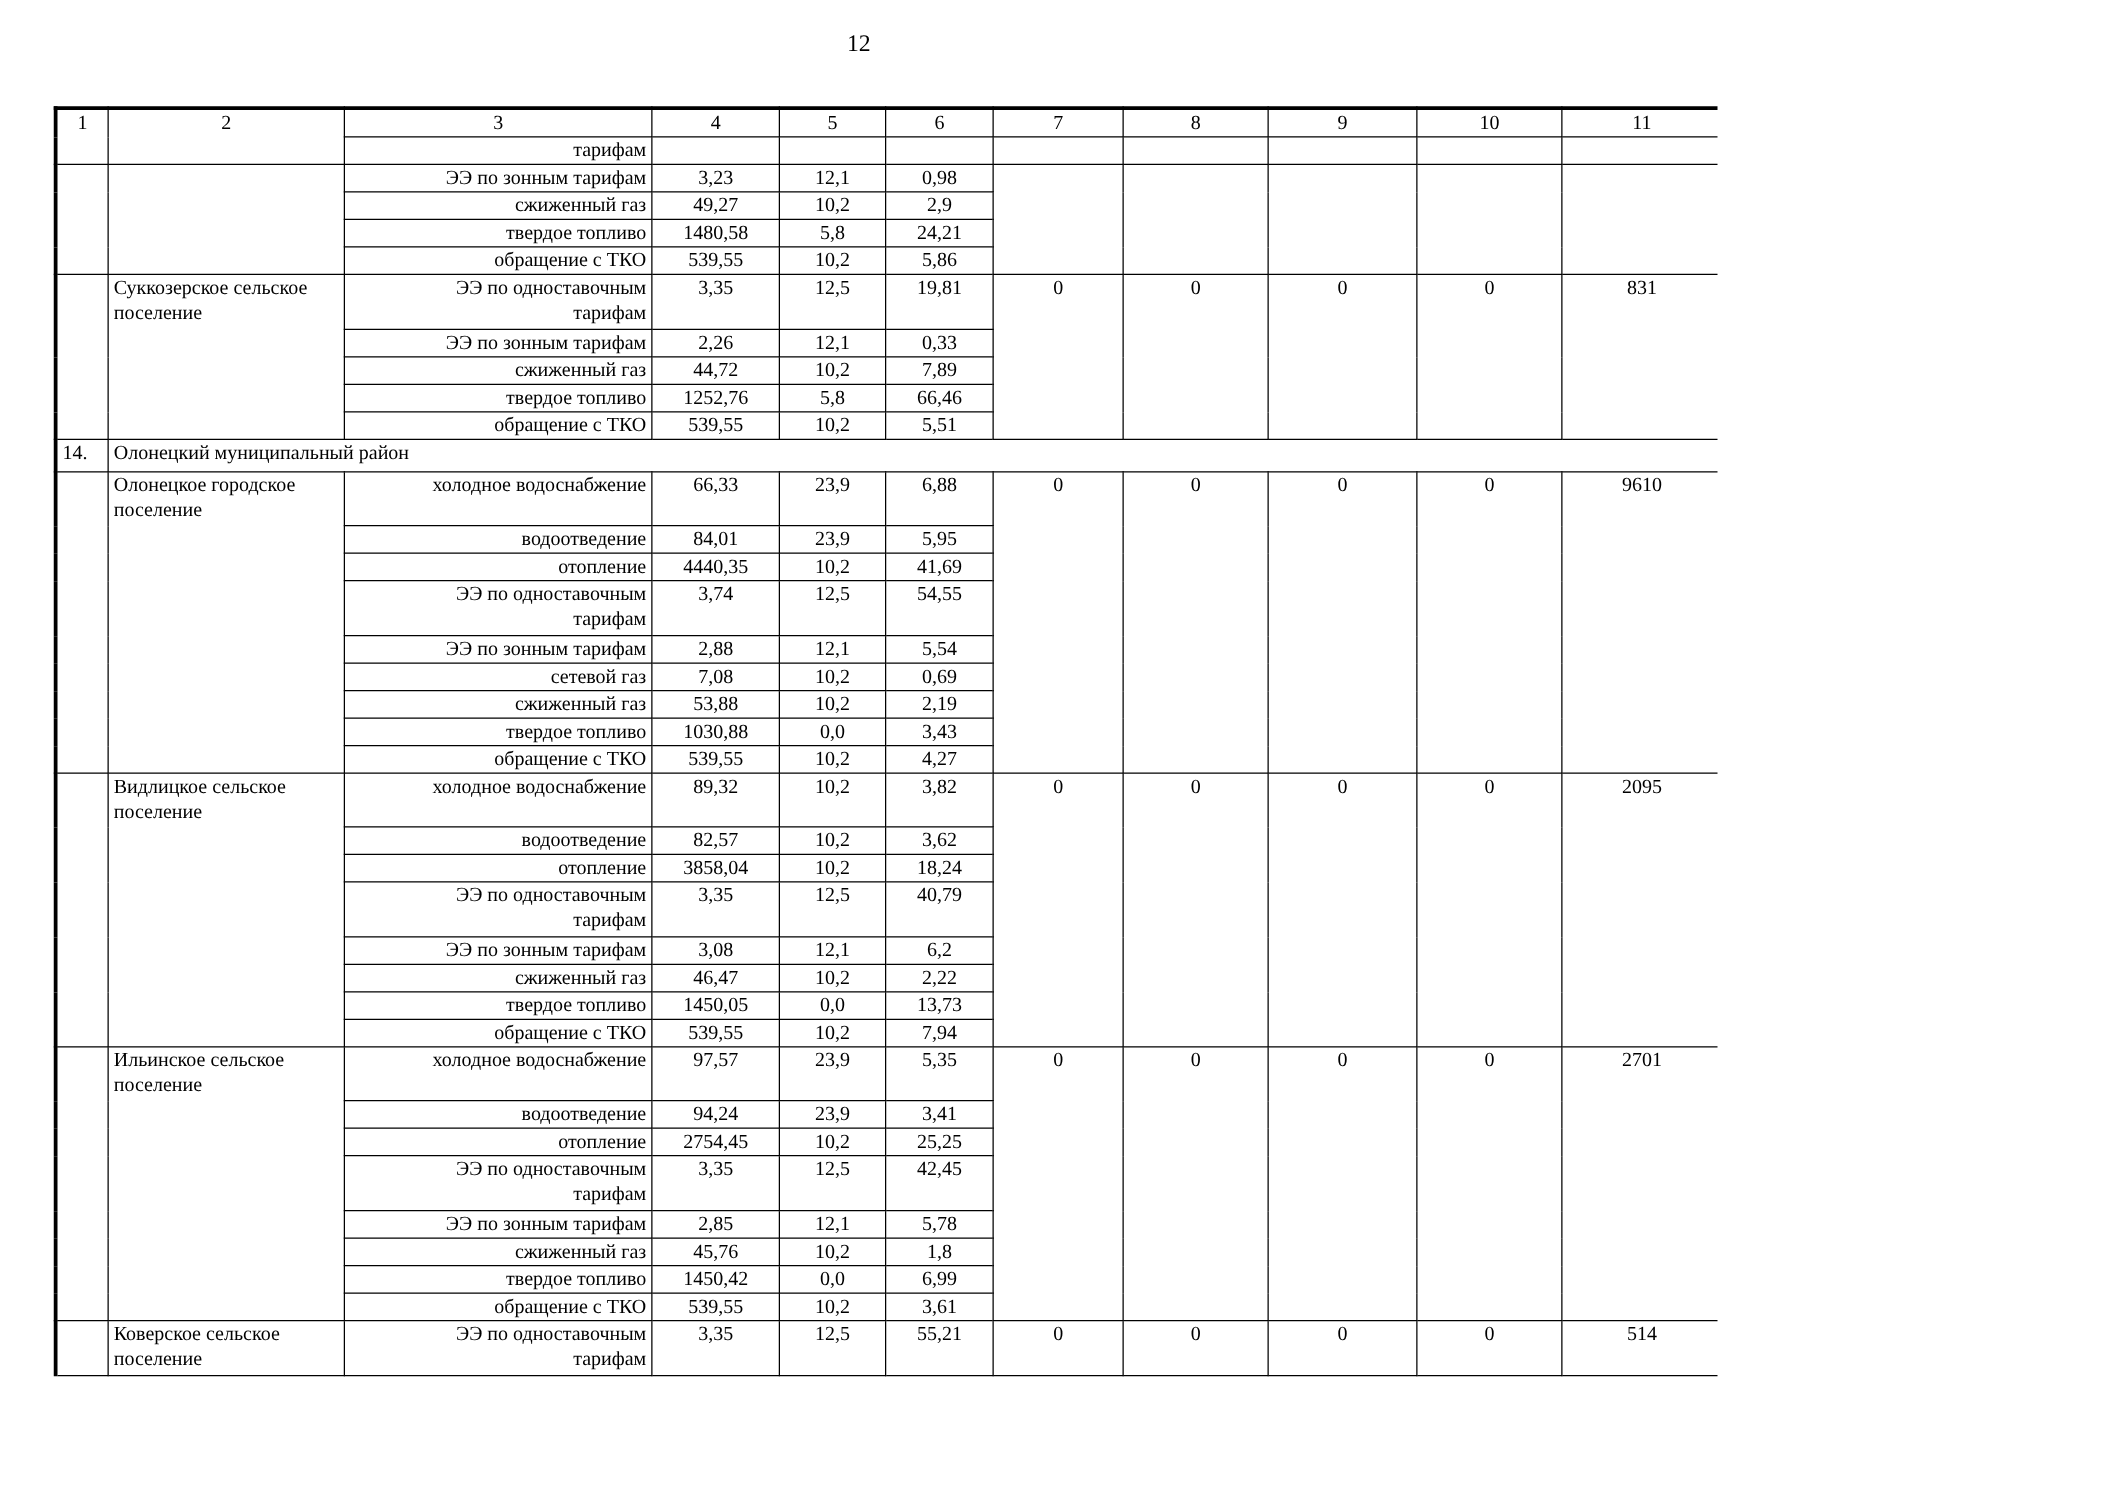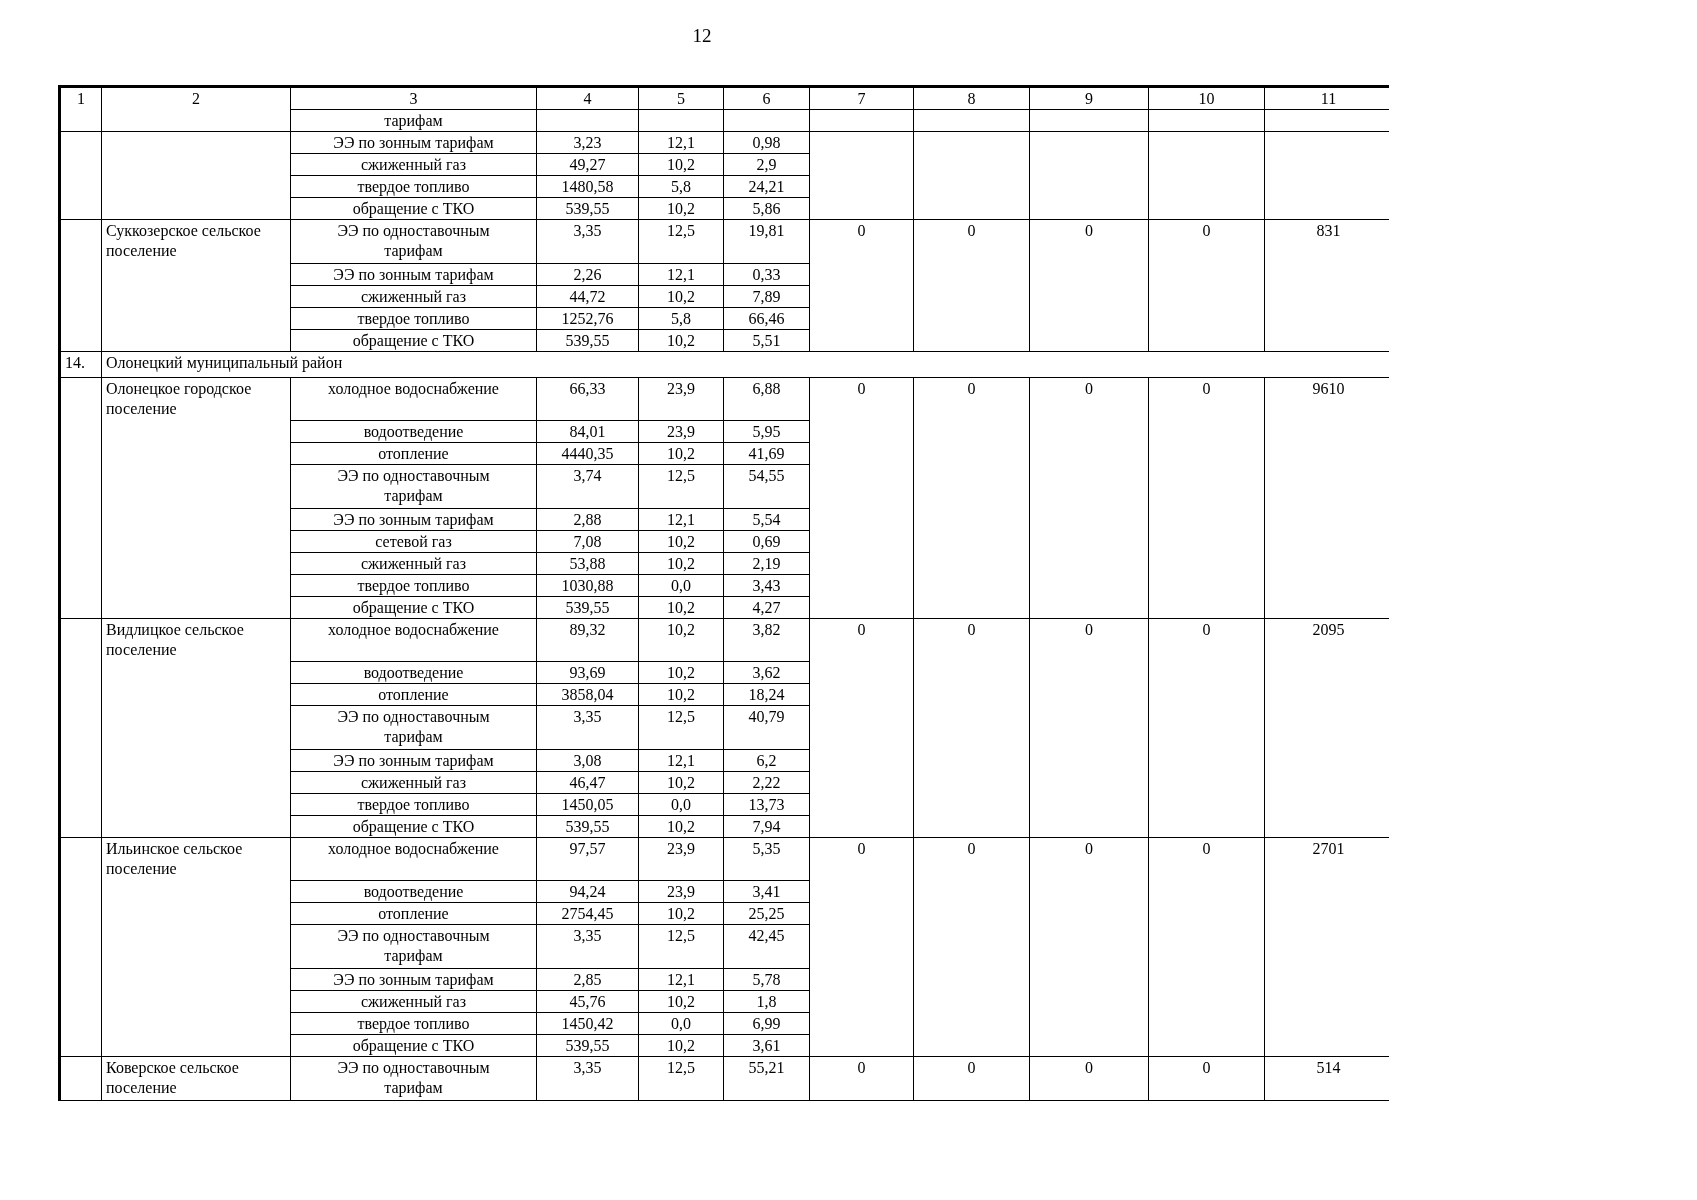--- a/index.html
+++ b/index.html
@@ -6,21 +6,20 @@
     margin: 0; padding: 0;
     background: #ffffff;
     width: 1697px; height: 1200px;
     font-family: "Liberation Serif", "DejaVu Serif", serif;
     color: #000;
   }
   .page {
     position: relative;
     width: 1374px; height: 1200px;
     overflow: hidden;
-    margin-left: 15px;
   }
   .page-number {
     padding-top: 24px;
     text-align: center;
     font-size: 19px;
     line-height: 24px;
   }
   table.t {
     border-collapse: collapse;
     table-layout: fixed;
@@ -30,21 +29,21 @@
     border-bottom: none;
   }
   table.t td {
     border: 1px solid #000;
     vertical-align: top;
     padding: 1px 4px 0 4px;
     font-size: 16px;
     line-height: 20px;
     word-wrap: break-word;
   }
-  td.svc  { text-align: center; white-space: pre-line; }
+  td.svc  { text-align: right; white-space: pre-line; }
   td.name { text-align: left; white-space: pre-line; }
   td.num  { text-align: center; padding-left: 1px; padding-right: 1px; }
   td.idx  { text-align: left; padding-left: 3px; padding-right: 1px; }
   td.bt2  { border-top: 2px solid #000; }
   td.ob   { border-bottom: none; }
   tr.hh    { height: 23px; }
   tr.hc    { height: 20px; }
   tr.hs    { height: 22px; font-family: Liberation Serif, serif; }
   tr.h2    { height: 44px; }
   tr.hcold { height: 43px; }
@@ -262,21 +261,21 @@
       <td class="num bt2" rowspan="8">0</td>
       <td class="num bt2" rowspan="8">0</td>
       <td class="num bt2" rowspan="8">0</td>
       <td class="num bt2" rowspan="8">0</td>
       <td class="num bt2" rowspan="8">2095</td>
       <td class="num bt2" rowspan="8">100</td>
       <td class="num bt2" rowspan="8">0,40</td>
     </tr>
     <tr class="hs">
       <td class="svc">водоотведение</td>
-      <td class="num">93,69</td>
+      <td class="num">82,57</td>
       <td class="num">10,2</td>
       <td class="num">3,62</td>
     </tr>
     <tr class="hs">
       <td class="svc">отопление</td>
       <td class="num">3858,04</td>
       <td class="num">10,2</td>
       <td class="num">18,24</td>
     </tr>
     <tr class="h2">

